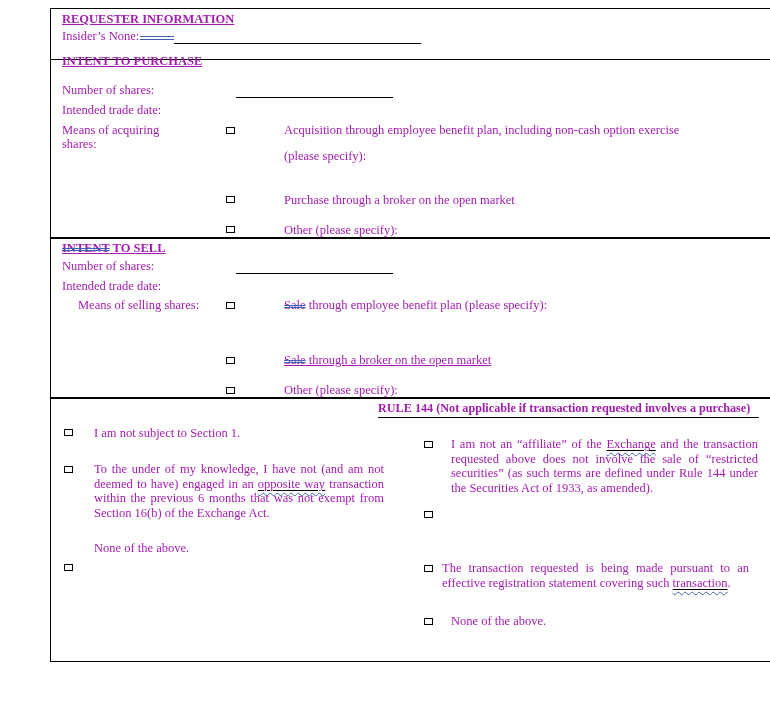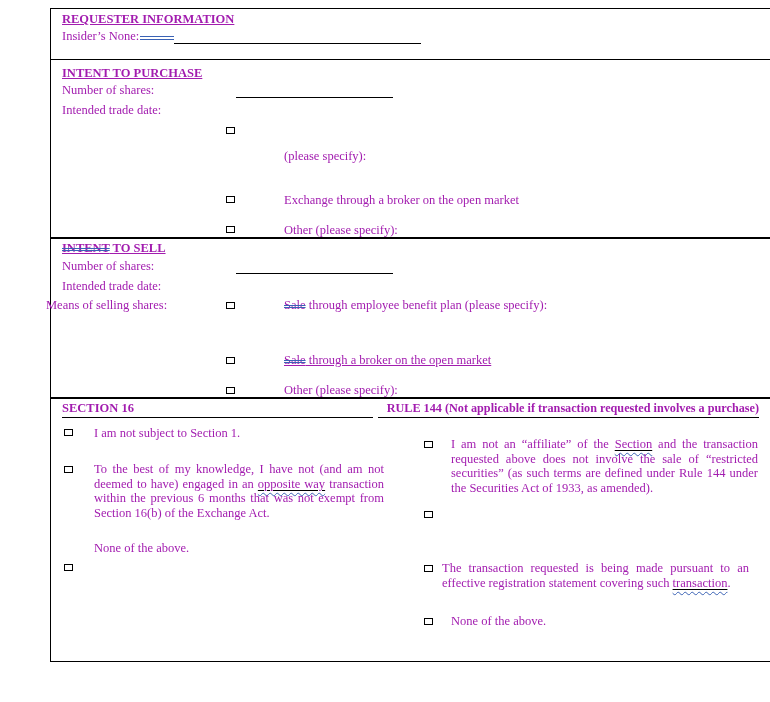--- a/index.html
+++ b/index.html
@@ -43,65 +43,66 @@
   <div class="box" style="left:14px; top:8px; width:723px; height:654px;"></div>
   <div class="divider" style="left:14px; top:59px; width:723px; height:1.2px;"></div>
   <div class="divider" style="left:14px; top:237px; width:723px; height:2px;"></div>
   <div class="divider" style="left:14px; top:397px; width:723px; height:2px;"></div>
 
   <div class="abs b u nowrap" style="left:26px; top:13px;">REQUESTER INFORMATION</div>
   <div class="abs nowrap" style="left:26px; top:30px;">Insider’s None:</div>
   <div class="blue-dbl" style="left:104px; top:36px; width:34px;"></div>
   <div class="blank-line" style="left:138px; top:43px; width:247px;"></div>
 
-  <div class="abs b u nowrap" style="left:26px; top:67px;">INTENT TO PURCHASE</div>
+  <div class="abs b u nowrap" style="left:26px; top:55px;">INTENT TO PURCHASE</div>
   <div class="abs nowrap" style="left:26px; top:84px;">Number of shares:</div>
   <div class="blank-line" style="left:200px; top:97px; width:157px;"></div>
   <div class="abs nowrap" style="left:26px; top:104px;">Intended trade date:</div>
+  <div class="abs" style="left:26px; top:123px; width:122px; line-height:14px;">Means of acquiring shares:</div>
 
   <span class="cb" style="left:190px; top:127px;"></span>
+  <div class="abs nowrap" style="left:248px; top:124px;">Acquisition through employee benefit plan, including non-cash option exercise</div>
   <div class="abs nowrap" style="left:248px; top:150px;">(please specify):</div>
 
   <span class="cb" style="left:190px; top:196px;"></span>
-  <div class="abs nowrap" style="left:248px; top:194px;">Exchange through a broker on the open market</div>
+  <div class="abs nowrap" style="left:248px; top:194px;">Purchase through a broker on the open market</div>
 
   <span class="cb" style="left:190px; top:226px;"></span>
   <div class="abs nowrap" style="left:248px; top:224px;">Other (please specify):</div>
 
   <div class="abs b nowrap" style="left:26px; top:242px;text-align:right;"><span class="u"><span class="strike-blue">INTENT</span><span> TO SELL</span></span></div>
 
   <div class="abs nowrap" style="left:26px; top:260px;">Number of shares:</div>
   <div class="blank-line" style="left:200px; top:273px; width:157px;"></div>
   <div class="abs nowrap" style="left:26px; top:280px;">Intended trade date:</div>
-  <div class="abs nowrap" style="left:10px; top:299px;">Means of selling shares:</div>
+  <div class="abs nowrap" style="left:42px; top:299px;">Means of selling shares:</div>
 
   <span class="cb" style="left:190px; top:302px;"></span>
   <div class="abs nowrap" style="left:248px; top:299px;"><span class="strike-blue">Sale</span><span> through employee benefit plan (please specify):</span></div>
 
   <span class="cb" style="left:190px; top:357px;"></span>
   <div class="abs nowrap" style="left:248px; top:354px;text-decoration:underline;"><span class="strike-blue">Sale</span><span> through a broker on the open market</span></div>
 
   <span class="cb" style="left:190px; top:387px;"></span>
   <div class="abs nowrap" style="left:248px; top:384px;">Other (please specify):</div>
 
-  <div class="abs hrule" style="left:26px; top:402px; width:311px; height:16px;"><span class="b">SECTION 16</span></div>
 
   <span class="cb" style="left:28px; top:429px;"></span>
   <div class="abs nowrap" style="left:58px; top:427px;">I am not subject to Section 1.</div>
 
   <span class="cb" style="left:28px; top:466px;"></span>
-  <div class="abs just" style="left:58px; top:462px; width:290px;"><span>To the best of my knowledge, I have not (and am not deemed to have) engaged in an </span><span class="ins-w"><span class="ins-b">opposite way</span></span><span> transaction within the previous 6 months that was not exempt from Section 16(b) of the Exchange Act.</span></div>
+  <div class="abs just" style="left:58px; top:462px; width:290px;"><span>To the under of my knowledge, I have not (and am not deemed to have) engaged in an </span><span class="ins-w"><span class="ins-b">opposite way</span></span><span> transaction within the previous 6 months that was not exempt from Section 16(b) of the Exchange Act.</span></div>
 
   <div class="abs nowrap" style="left:58px; top:542px;">None of the above.</div>
   <span class="cb" style="left:28px; top:564px;"></span>
 
-  <div class="abs hrule nowrap" style="left:342px; top:402px; width:381px; height:16px;text-align:right;"><span class="b" style="font-size:12.2px;">RULE 144 (Not applicable if transaction requested involves a purchase)</span></div>
+  <div class="abs hrule nowrap" style="left:342px; top:402px; width:381px; height:16px;"><span class="b" style="font-size:12.2px;">RULE 144 (Not applicable if transaction requested involves a purchase)</span></div>
 
   <span class="cb" style="left:388px; top:441px;"></span>
-  <div class="abs just" style="left:415px; top:437px; width:307px;"><span>I am not an “affiliate” of the </span><span class="ins-w"><span class="ins-b">Section</span></span><span> and the transaction requested above does not involve the sale of “restricted securities” (as such terms are defined under Rule 144 under the Securities Act of 1933, as amended).</span></div>
+  <div class="abs just" style="left:415px; top:437px; width:307px;"><span>I am not an “affiliate” of the </span><span class="ins-w"><span class="ins-b">Exchange</span></span><span> and the transaction requested above does not involve the sale of “restricted securities” (as such terms are defined under Rule 144 under the Securities Act of 1933, as amended).</span></div>
 
   <span class="cb" style="left:388px; top:511px;"></span>
 
   <span class="cb" style="left:388px; top:565px;"></span>
   <div class="abs just" style="left:406px; top:561px; width:307px;"><span>The transaction requested is being made pursuant to an effective registration statement covering such </span><span class="ins-w"><span class="ins-b">transaction</span></span><span>.</span></div>
 
   <span class="cb" style="left:388px; top:618px;"></span>
   <div class="abs nowrap" style="left:415px; top:615px;">None of the above.</div>
 
 </div>

